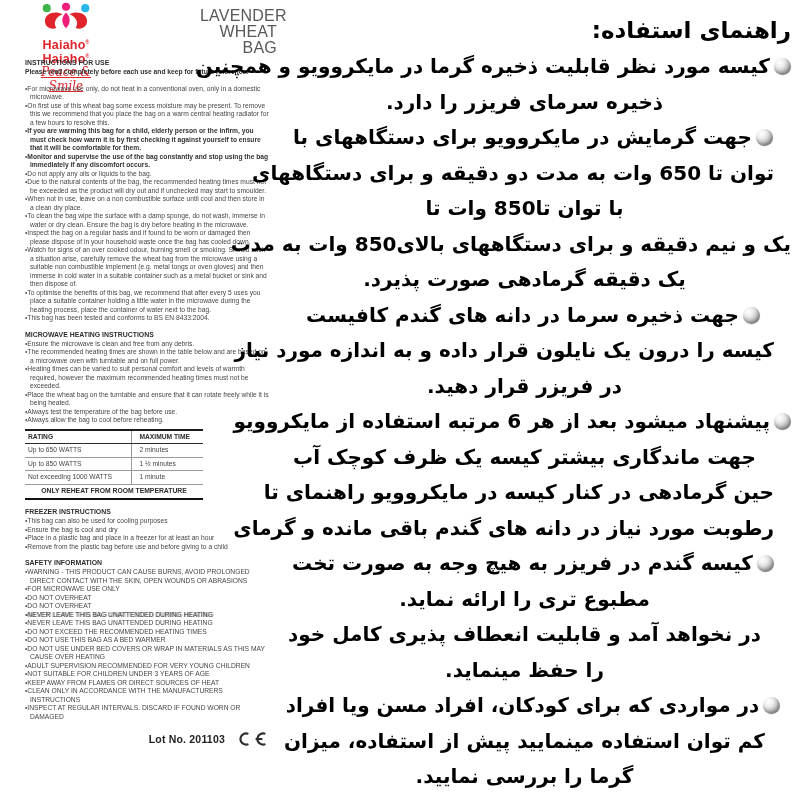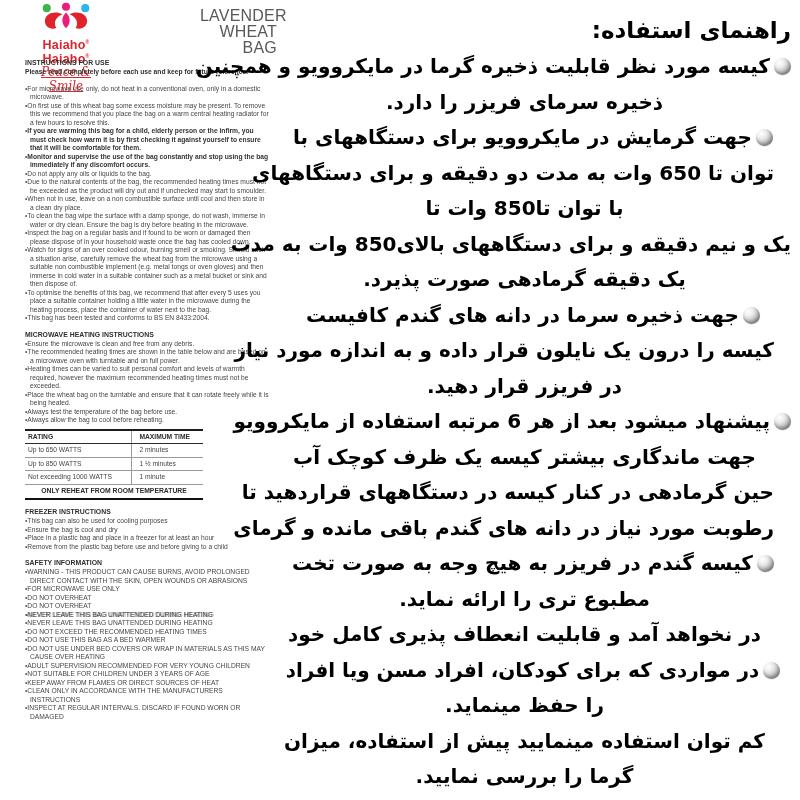--- a/index.html
+++ b/index.html
@@ -162,42 +162,52 @@
           <li>DO NOT USE THIS BAG AS A BED WARMER</li>
           <li>DO NOT USE UNDER BED COVERS OR WRAP IN MATERIALS AS THIS MAY CAUSE OVER HEATING</li>
           <li>ADULT SUPERVISION RECOMMENDED FOR VERY YOUNG CHILDREN</li>
           <li>NOT SUITABLE FOR CHILDREN UNDER 3 YEARS OF AGE</li>
           <li>KEEP AWAY FROM FLAMES OR DIRECT SOURCES OF HEAT</li>
           <li>CLEAN ONLY IN ACCORDANCE WITH THE MANUFACTURERS INSTRUCTIONS</li>
           <li>INSPECT AT REGULAR INTERVALS. DISCARD IF FOUND WORN OR DAMAGED</li>
         </ul>
     </div>
 
+    <div class="lot-row">
+      <span class="lot">Lot No. 201103</span>
+      <span class="ce">
+        <svg viewBox="0 0 46 22" aria-hidden="true">
+          <path d="M17.5,3.2 A8.6,8.6 0 1,0 17.5,18.8" fill="none" stroke="#2e2e2e" stroke-width="3.2" stroke-linecap="butt"></path>
+          <path d="M43.5,3.2 A8.6,8.6 0 1,0 43.5,18.8" fill="none" stroke="#2e2e2e" stroke-width="3.2" stroke-linecap="butt"></path>
+          <line x1="28.5" y1="11" x2="39" y2="11" stroke="#2e2e2e" stroke-width="3.2"></line>
+        </svg>
+      </span>
+    </div>
   </div>
 
   <div class="col-fa">
     <div class="fa-title">راهنمای استفاده:</div>
     <div>
         <div class="fa-line"><span class="sphere"></span><span>کیسه مورد نظر قابلیت ذخیره گرما در مایکروویو و همچنین</span></div>
         <div class="fa-line indent"><span>ذخیره سرمای فریزر را دارد.</span></div>
         <div class="fa-line"><span class="sphere"></span><span>جهت گرمایش در مایکروویو برای دستگاههای با</span></div>
         <div class="fa-line indent"><span>توان تا 650 وات به مدت دو دقیقه و برای دستگاههای</span></div>
         <div class="fa-line indent"><span>با توان تا850 وات تا</span></div>
         <div class="fa-line"><span>یک و نیم دقیقه و برای دستگاههای بالای850 وات به مدت</span></div>
         <div class="fa-line indent"><span>یک دقیقه گرمادهی صورت پذیرد.</span></div>
         <div class="fa-line"><span class="sphere"></span><span>جهت ذخیره سرما در دانه های گندم کافیست</span></div>
         <div class="fa-line indent"><span>کیسه را درون یک نایلون قرار داده و به اندازه مورد نیاز</span></div>
         <div class="fa-line indent"><span>در فریزر قرار دهید.</span></div>
         <div class="fa-line"><span class="sphere"></span><span>پیشنهاد میشود بعد از هر 6 مرتبه استفاده از مایکروویو</span></div>
         <div class="fa-line indent"><span>جهت ماندگاری بیشتر کیسه یک ظرف کوچک آب</span></div>
-        <div class="fa-line indent"><span>حین گرمادهی در کنار کیسه در دستگاههای قراردهید تا</span></div>
+        <div class="fa-line indent"><span>حین گرمادهی در کنار کیسه در مایکروویو راهنمای تا</span></div>
         <div class="fa-line indent"><span>رطوبت مورد نیاز در دانه های گندم باقی مانده و گرمای</span></div>
         <div class="fa-line"><span class="sphere"></span><span>کیسه گندم در فریزر به هیچ وجه به صورت تخت</span></div>
         <div class="fa-line indent"><span>مطبوع تری را ارائه نماید.</span></div>
         <div class="fa-line indent"><span>در نخواهد آمد و قابلیت انعطاف پذیری کامل خود</span></div>
+        <div class="fa-line indent"><span>را حفظ مینماید.</span></div>
         <div class="fa-line"><span class="sphere"></span><span>در مواردی که برای کودکان، افراد مسن ویا افراد</span></div>
-        <div class="fa-line indent"><span>را حفظ مینماید.</span></div>
         <div class="fa-line indent"><span>کم توان استفاده مینمایید پیش از استفاده، میزان</span></div>
         <div class="fa-line indent"><span>گرما را بررسی نمایید.</span></div>
       </div>
   </div>
 
 </div>
 
 </body></html>

